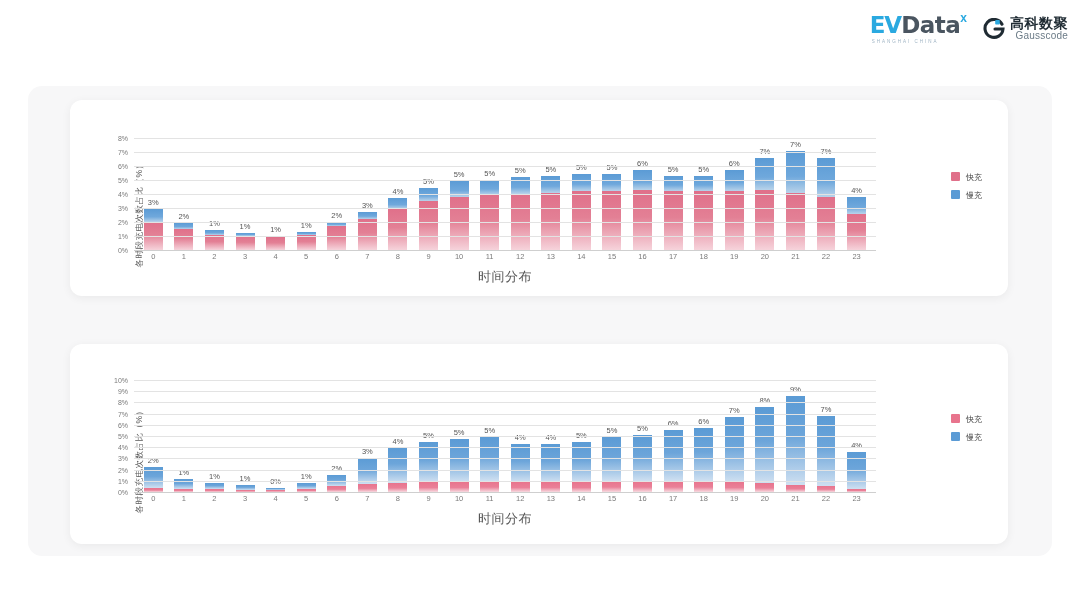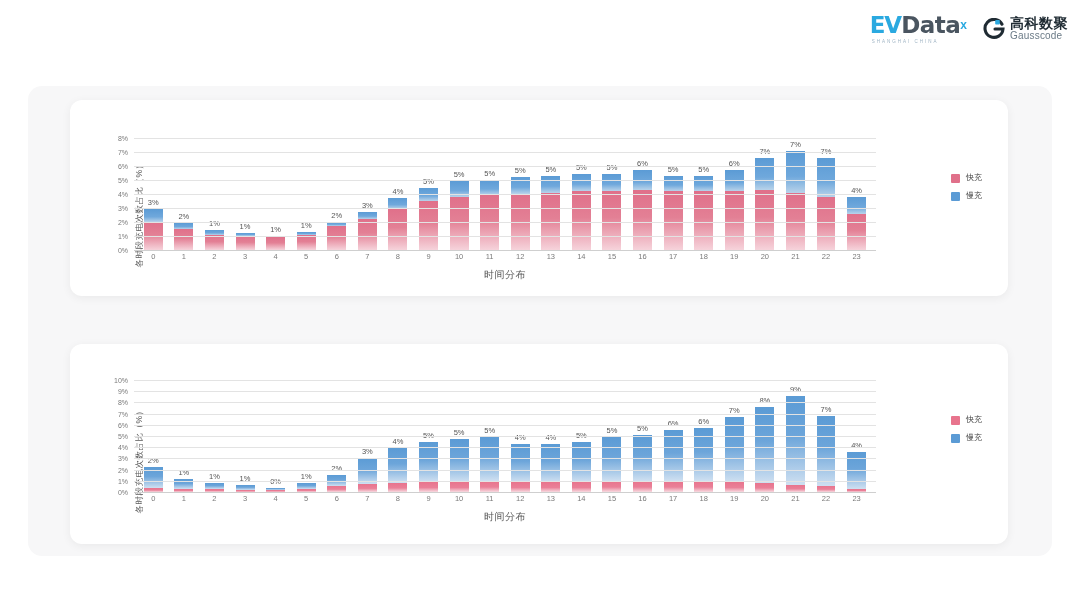--- a/index.html
+++ b/index.html
@@ -10,37 +10,37 @@
     overflow: hidden;
   }
   .page { position: relative; width: 1080px; height: 608px; background:#fff; }
 
   
   .logo-bar {
     position:absolute; top:14px; right:12px;
     display:flex; align-items:center; gap:16px;
   }
   .evdata { display:flex; flex-direction:column; align-items:flex-start; }
-  .evdata-main { display:flex; align-items:center; line-height:1; }
+  .evdata-main { display:flex; align-items:flex-start; line-height:1; }
   .ev-e {
     font-size:23px; font-weight:700; letter-spacing:-1px;
     color:#2aa9e0; font-family:"DejaVu Sans", sans-serif;
   }
   .ev-data {
     font-size:23px; font-weight:700; letter-spacing:-0.5px;
     color:#4a5560; font-family:"DejaVu Sans", sans-serif;
   }
   .ev-x { font-size:12px; color:#2aa9e0; font-weight:700; margin-top:-2px; }
   .evdata-sub {
     font-size:4.5px; letter-spacing:2px; color:#9fb4c4;
     margin-top:2px; margin-left:2px;
   }
   .gauss { display:flex; align-items:center; gap:5px; }
   .gauss-mark { width:22px; height:22px; position:relative; }
-  .gauss-txt { display:flex; flex-direction:column; line-height:1.05; }
+  .gauss-txt { display:flex; flex-direction:column; line-height:1.05;align-items:flex-end; }
   .gauss-cn { font-size:14px; font-weight:700; color:#1f2b33; letter-spacing:0.5px; }
   .gauss-en { font-size:10px; color:#6b7b87; letter-spacing:0.2px; }
 
   
   .panel {
     position:absolute; left:28px; top:86px;
     width:1024px; height:470px;
     background:#f7f7f8; border-radius:14px;
   }
 
@@ -137,29 +137,29 @@
   .xaxis {
     position:absolute; left:46px; right:112px; top:114px;
     display:flex; justify-content:space-between; padding:0 4px;
   }
   .xtick {
     flex:1 1 0; text-align:center;
     font-size:7.5px; color:#7a7a7a;
   }
   .xlabel {
     position:absolute; left:46px; right:112px; top:130px;
-    text-align:center; font-size:10px; color:#555;
+    text-align:center; font-size:13px; color:#555;
     letter-spacing:0.5px;
   }
 
   .legend {
     position:absolute; right:6px; top:34px;
     display:flex; flex-direction:column; gap:7px;
   }
-  .legend-item { display:flex; align-items:flex-end; gap:6px; }
+  .legend-item { display:flex; align-items:flex-start; gap:6px; }
   .legend-swatch { width:9px; height:9px; border-radius:1px; }
   .legend-text { font-size:8px; color:#444; }
 </style>
 </head>
 <body>
 
 <div class="page">
 
   <div class="logo-bar">
     <div class="evdata">

